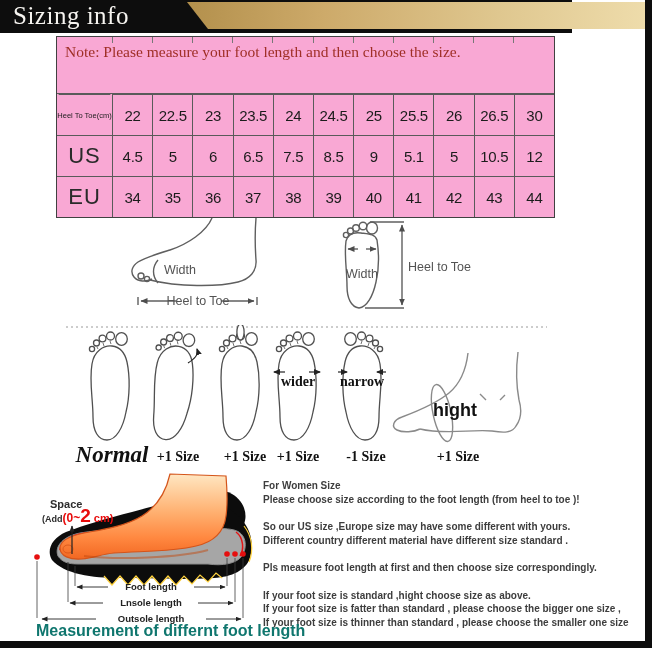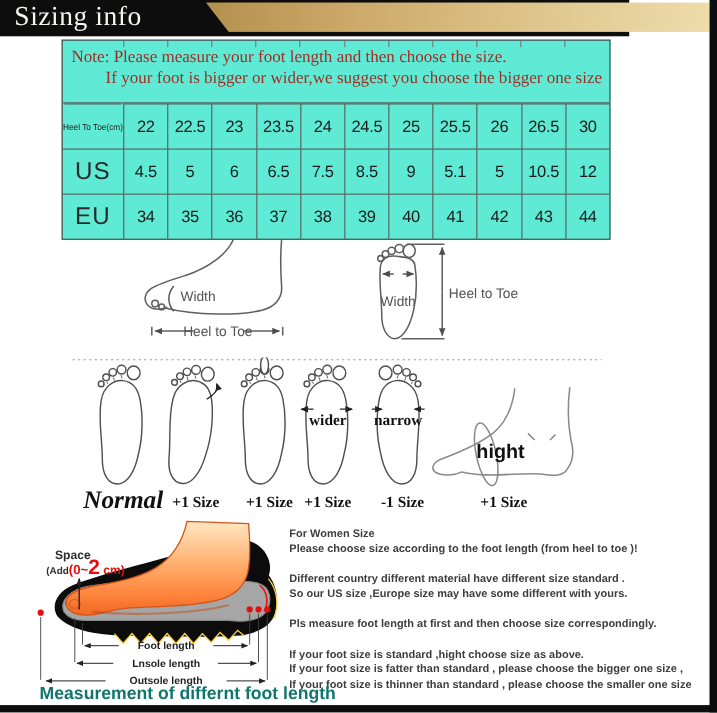--- a/index.html
+++ b/index.html
@@ -7,21 +7,21 @@
   .frame{position:relative;width:652px;height:648px;background:#fff;overflow:hidden;
          font-family:"Liberation Sans",sans-serif}
   
   .banner{position:absolute;left:0;top:0;width:572px;height:33px;background:#0d0d0d}
   .banner-title{position:absolute;left:13px;top:0;height:33px;line-height:32px;
     font-family:"Liberation Serif",serif;font-size:25px;color:#f6f4f0;letter-spacing:.5px}
   .gold-ribbon{position:absolute;left:187px;top:2px;width:458px;height:27px;
     background:linear-gradient(92deg,#b3904c 0%,#cdaa6a 30%,#dfc78f 68%,#eedcab 100%);
     clip-path:polygon(0 0,100% 0,100% 100%,21px 100%)}
   
-  .size-table{position:absolute;left:56px;top:36px;width:499px;border:1.5px solid #414141;background:#5eead4}
+  .size-table{position:absolute;left:56px;top:36px;width:499px;border:1.5px solid #414141;background:#f9a8d4}
   .note-row{position:relative;height:57px;border-bottom:1px solid #5a5a5a}
   .tick{position:absolute;top:0;width:1px;height:6px;background:#777}
   .note-text{position:absolute;left:0;top:5px;width:100%;
     font-family:"Liberation Serif",serif;font-size:15.5px;line-height:19px;color:#9f2f26;white-space:nowrap}
   .note-l1{padding-left:8px}
   .note-l2{padding-left:39px}
   .size-grid{display:grid;grid-template-columns:55px repeat(11,1fr)}
   .cell{height:41px;display:flex;align-items:center;justify-content:center;
         border-top:1px solid #5a5a5a;color:#1c1c1c;font-size:15px;letter-spacing:-.3px}
   .cell:not(:nth-child(12n+1)){border-left:1px solid #5a5a5a}
@@ -67,21 +67,20 @@
           <div class="tick" style="left: 215.4px;"></div>
           <div class="tick" style="left: 255.5px;"></div>
           <div class="tick" style="left: 295.6px;"></div>
           <div class="tick" style="left: 335.7px;"></div>
           <div class="tick" style="left: 375.8px;"></div>
           <div class="tick" style="left: 415.9px;"></div>
           <div class="tick" style="left: 456px;"></div>
         </div>
       <div class="note-text">
         <div class="note-l1">Note: Please measure your foot length and then choose the size.</div>
-        <div class="note-l2">If your foot is bigger or wider,we suggest you choose the bigger one size</div>
       </div>
     </div>
     <div class="size-grid" id="size-grid">
         <div class="cell lab-small">Heel To Toe(cm)</div>
         <div class="cell">22</div>
         <div class="cell">22.5</div>
         <div class="cell">23</div>
         <div class="cell">23.5</div>
         <div class="cell">24</div>
         <div class="cell">24.5</div>
@@ -266,22 +265,22 @@
     </g>
     <text class="meas" x="143" y="120">Foot length</text>
     <text class="meas" x="143" y="136">Lnsole length</text>
     <text class="meas" x="143" y="152">Outsole length</text>
   </svg>
 
   <div class="guide" id="guide-lines">
       <div class="gl">For Women Size</div>
       <div class="gl">Please choose size according to the foot length (from heel to toe )!</div>
       <div class="gl empty"></div>
+      <div class="gl">So our US size ,Europe size may have some different with yours.</div>
       <div class="gl">Different country different material have different size standard .</div>
-      <div class="gl">So our US size ,Europe size may have some different with yours.</div>
       <div class="gl empty"></div>
       <div class="gl">Pls measure foot length at first and then choose size correspondingly.</div>
       <div class="gl empty"></div>
       <div class="gl">If your foot size is standard ,hight choose size as above.</div>
       <div class="gl">If your foot size is fatter than standard , please choose the bigger one size ,</div>
       <div class="gl">If your foot size is thinner than standard , please choose the smaller one size</div>
     </div>
 
   <div class="caption">Measurement of differnt foot length</div>
 

